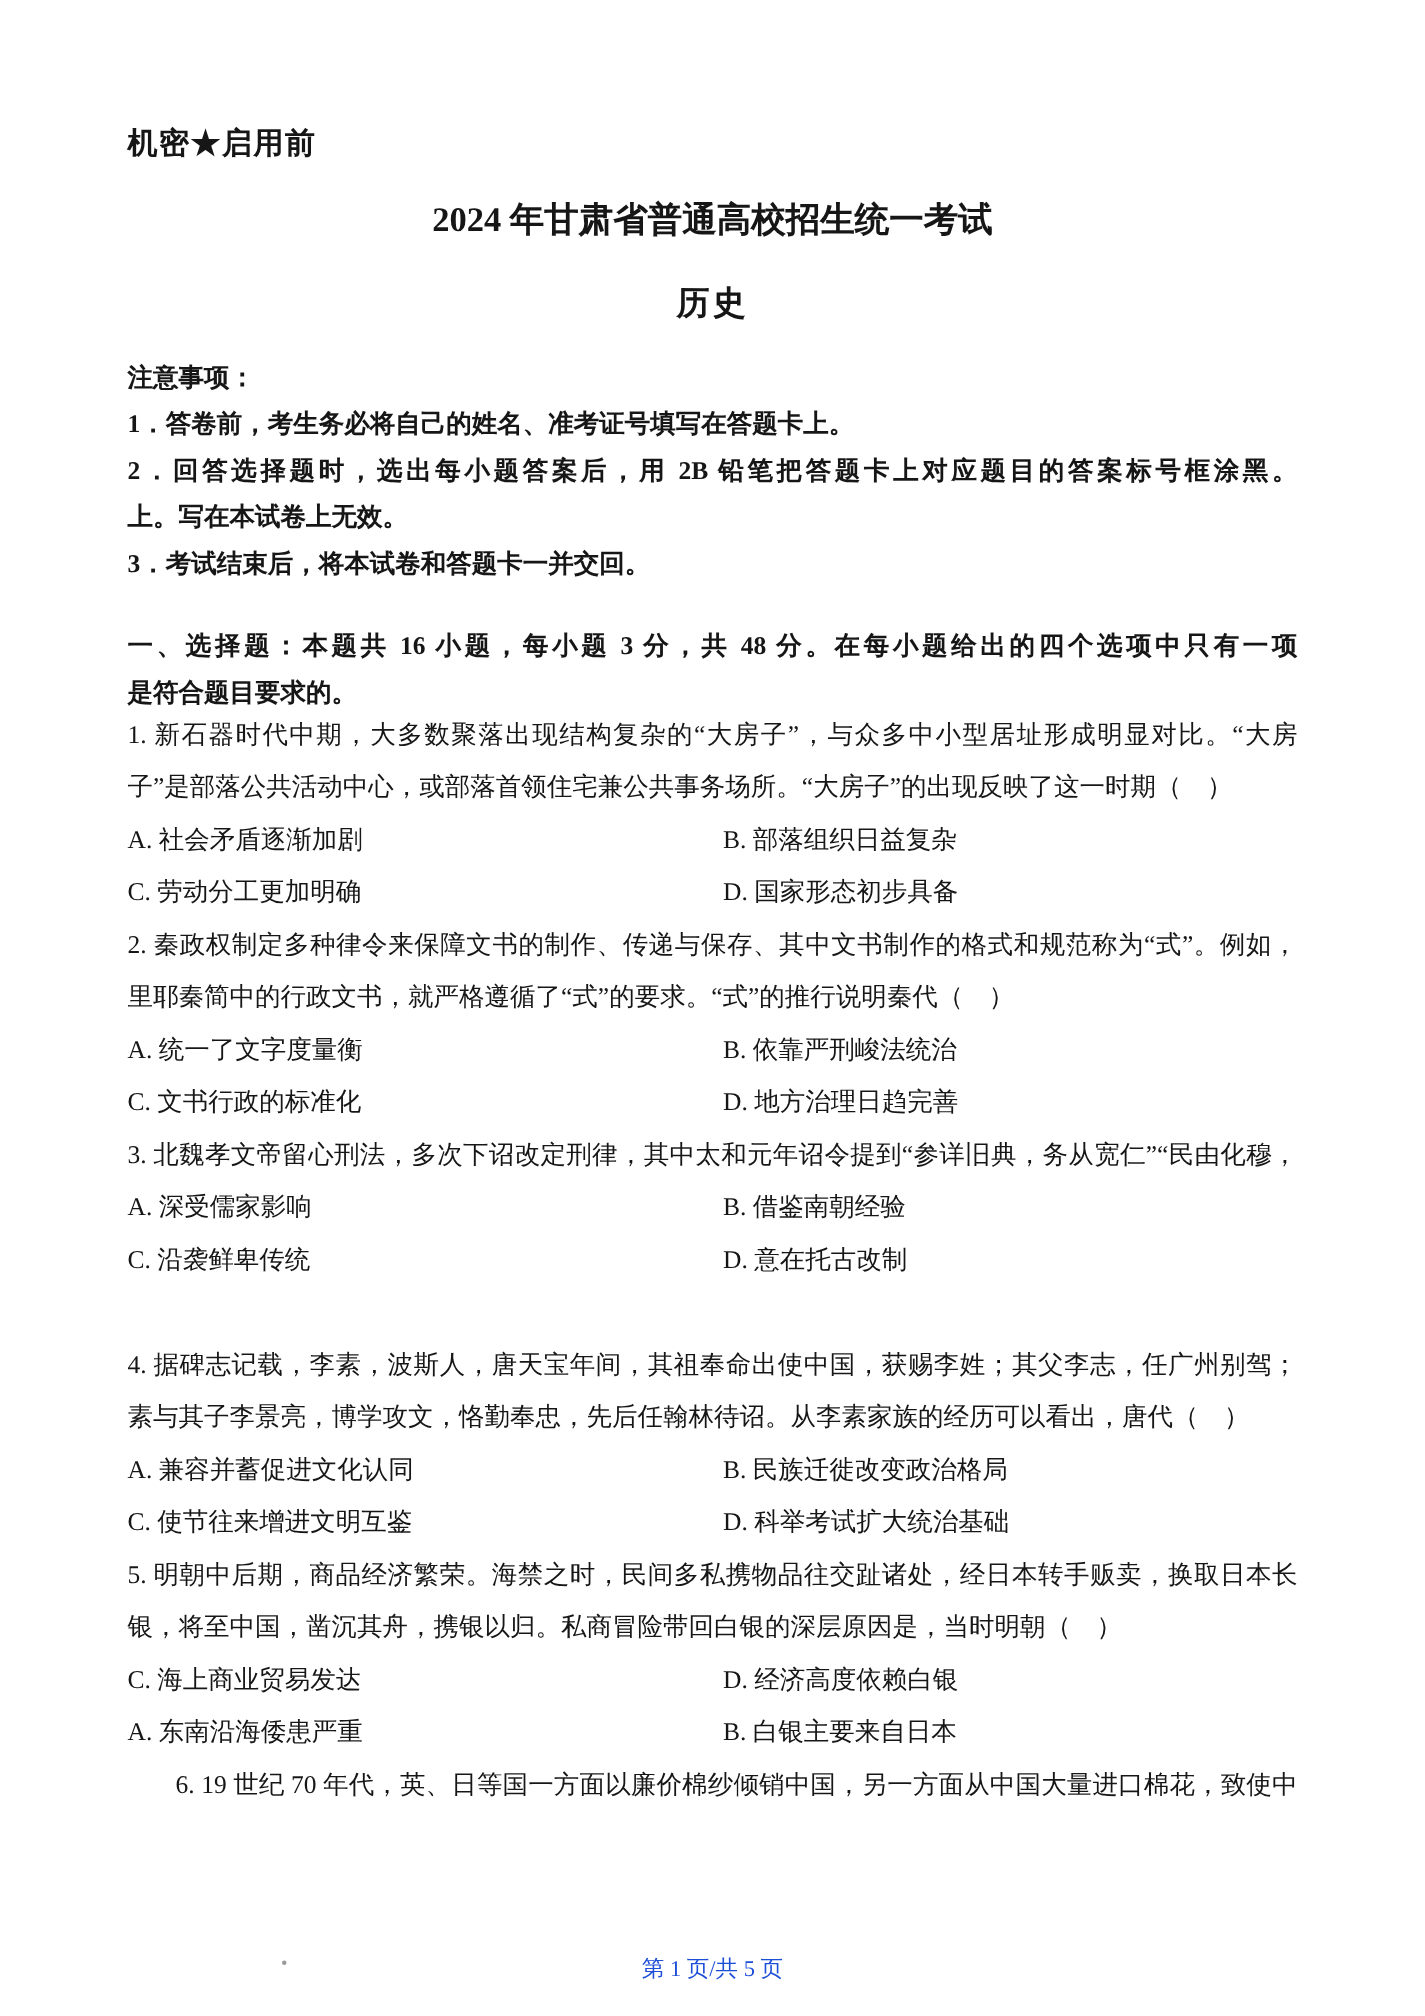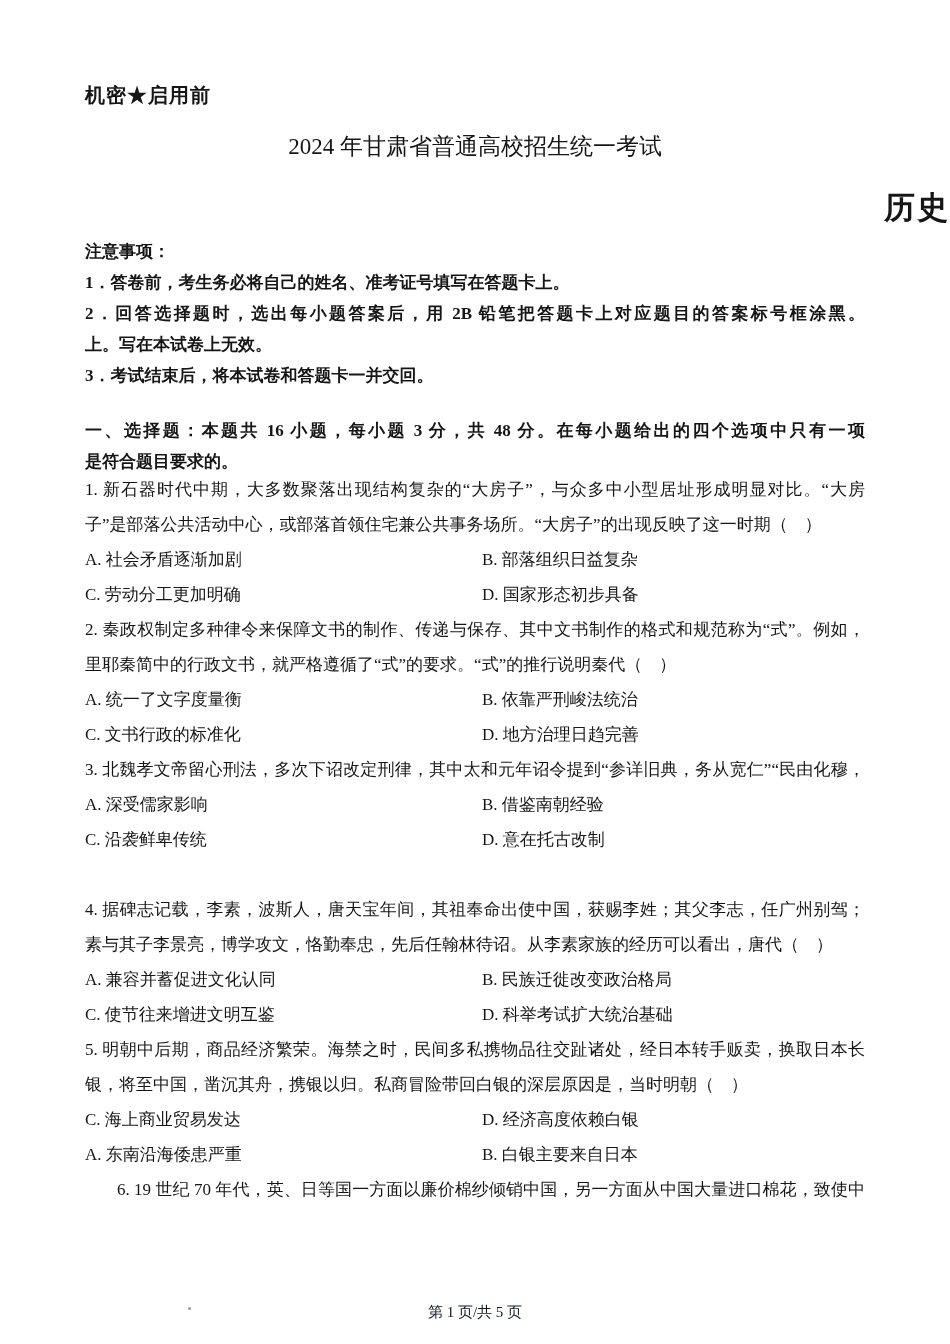--- a/index.html
+++ b/index.html
@@ -21,30 +21,30 @@
     letter-spacing: 1px;
     white-space: nowrap;
   }
   .title {
     position: absolute;
     left: 0;
     top: 131px;
     width: 950px;
     text-align: center;
     font-size: 23px;
-    font-weight: normal;
+    font-weight: bold;
     white-space: nowrap;
   }
   .subject {
     position: absolute;
     left: 0;
     top: 187px;
     width: 950px;
-    text-align: right;
-    font-size: 31px;
+    text-align: center;
+    font-size: 22px;
     font-weight: bold;
     letter-spacing: 2px;
   }
   .notice {
     position: absolute;
     left: 85px;
     top: 236px;
     width: 780px;
     font-size: 17px;
     font-weight: bold;
@@ -87,21 +87,21 @@
     white-space: nowrap;
   }
   .opt-row .opt-right { white-space: nowrap; }
   .footer {
     position: absolute;
     left: 0;
     top: 1303px;
     width: 950px;
     text-align: center;
     font-size: 15px;
-    color: #0f172a;
+    color: #1d4ed8;
   }
   .stray-mark {
     position: absolute;
     left: 188px;
     top: 1307px;
     width: 3px;
     height: 3px;
     background: #9a9a9a;
     border-radius: 50%;
   }

